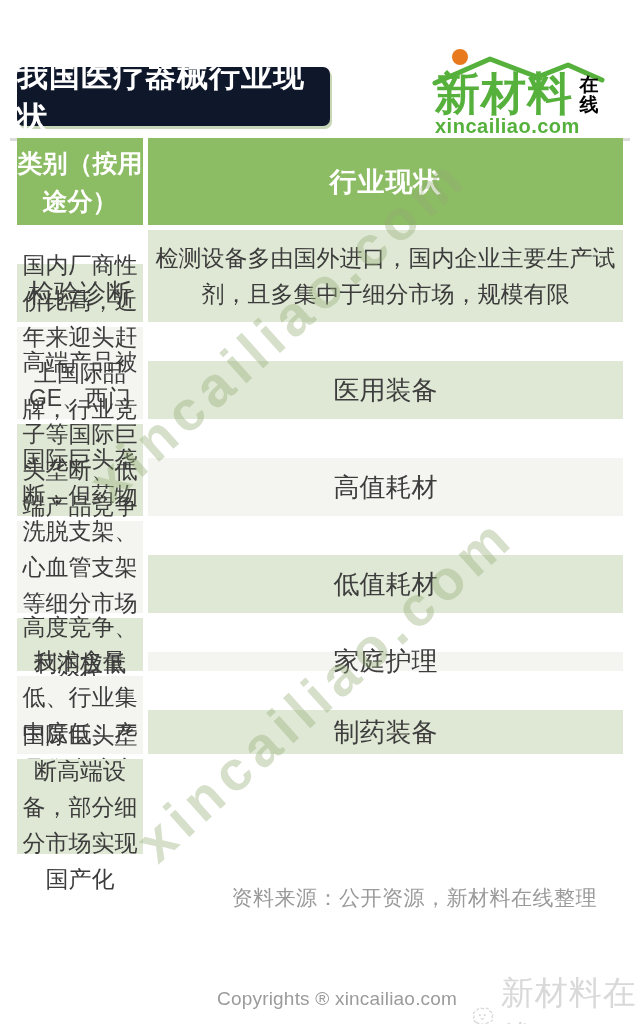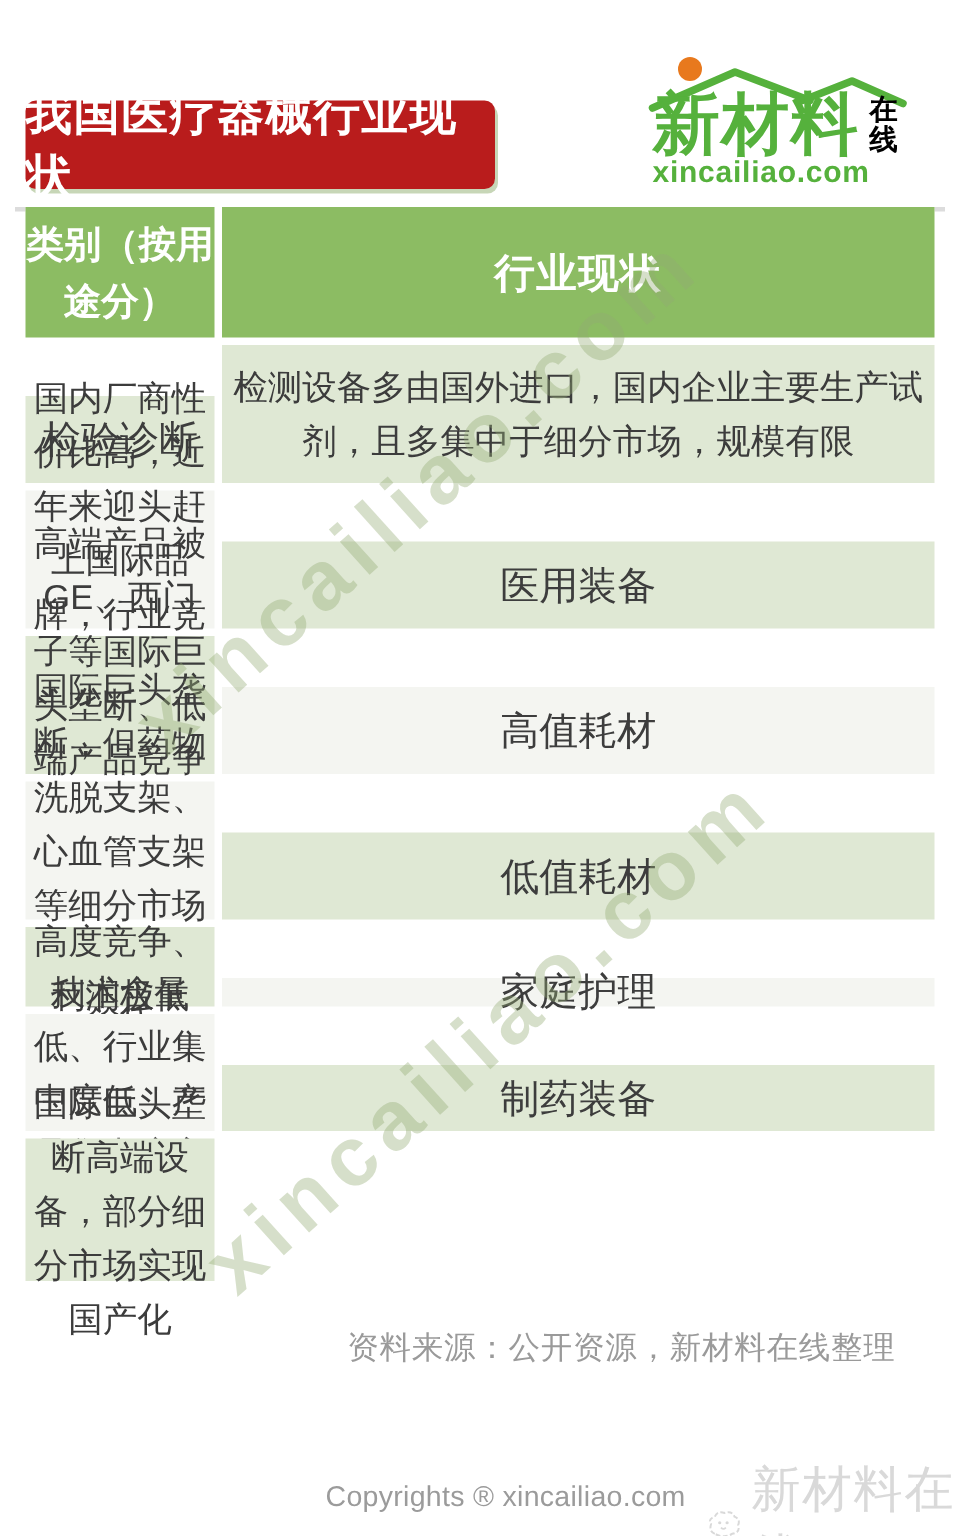--- a/index.html
+++ b/index.html
@@ -5,27 +5,27 @@
   html,body{margin:0;padding:0;}
   body{
     width:640px;height:1024px;
     background:#ffffff;
     font-family:"Liberation Sans","DejaVu Sans",sans-serif;
     position:relative;overflow:hidden;
   }
   
   .banner{
     position:absolute;left:17px;top:67px;width:313px;height:59px;
-    background:#b91c1c;border-radius:7px;
+    background:#0f172a;border-radius:7px;
     display:flex;align-items:center;justify-content:center;
     color:#ffffff;font-size:31px;font-weight:bold;letter-spacing:1px;
     box-shadow:2px 3px 0 rgba(130,165,95,.45);
   }
   
-  .logo{position:absolute;left:425px;top:34px;width:195px;height:98px;}
+  .logo{position:absolute;left:425px;top:45px;width:195px;height:98px;}
   .logo svg{position:absolute;left:0;top:0;}
   .logo-cn{
     position:absolute;left:10px;top:26px;
     font-size:45px;font-weight:bold;color:#55b13c;letter-spacing:1px;line-height:46px;
   }
   .logo-suffix{
     position:absolute;left:153px;top:30px;width:22px;
     font-size:19px;font-weight:bold;color:#000000;line-height:20px;
     word-break:break-all;text-align:center;
   }

